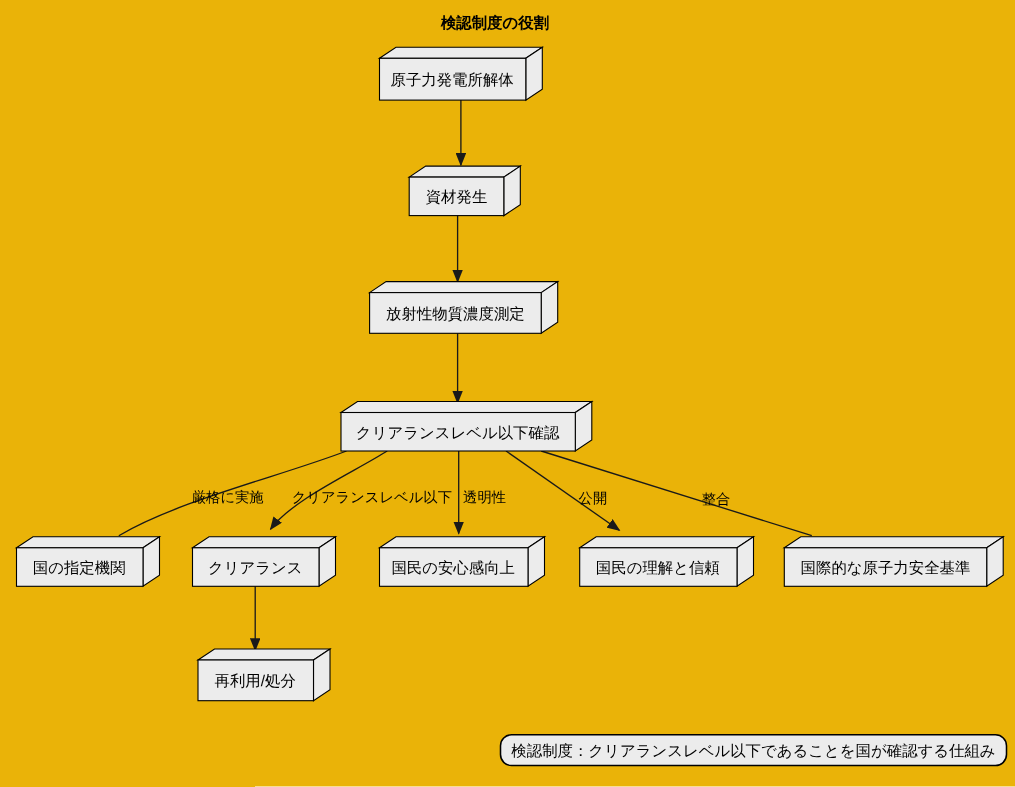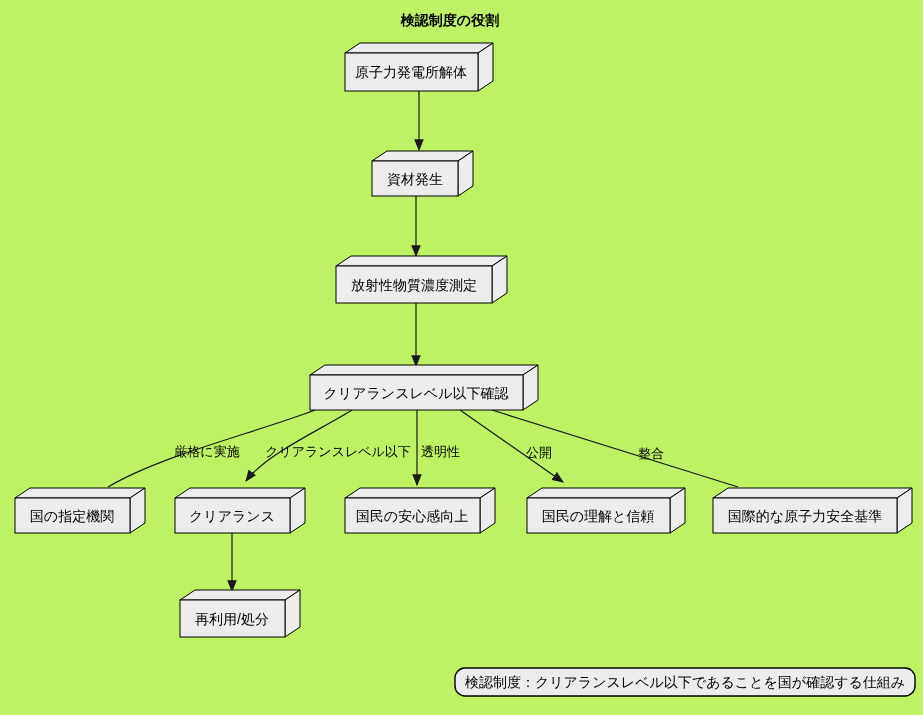--- a/index.html
+++ b/index.html
@@ -5,21 +5,21 @@
   html, body {
     margin: 0;
     padding: 0;
     background: #ffffff;
     font-family: "Liberation Sans", "DejaVu Sans", sans-serif;
   }
   .stage {
     position: relative;
     width: 923px;
     height: 715px;
-    background: #bef264;
+    background: #eab308;
     overflow: hidden;
   }
   svg { display: block; }
   .face {
     fill: #ececec;
     stroke: #000000;
     stroke-width: 1;
     stroke-linejoin: miter;
   }
   .edge {

